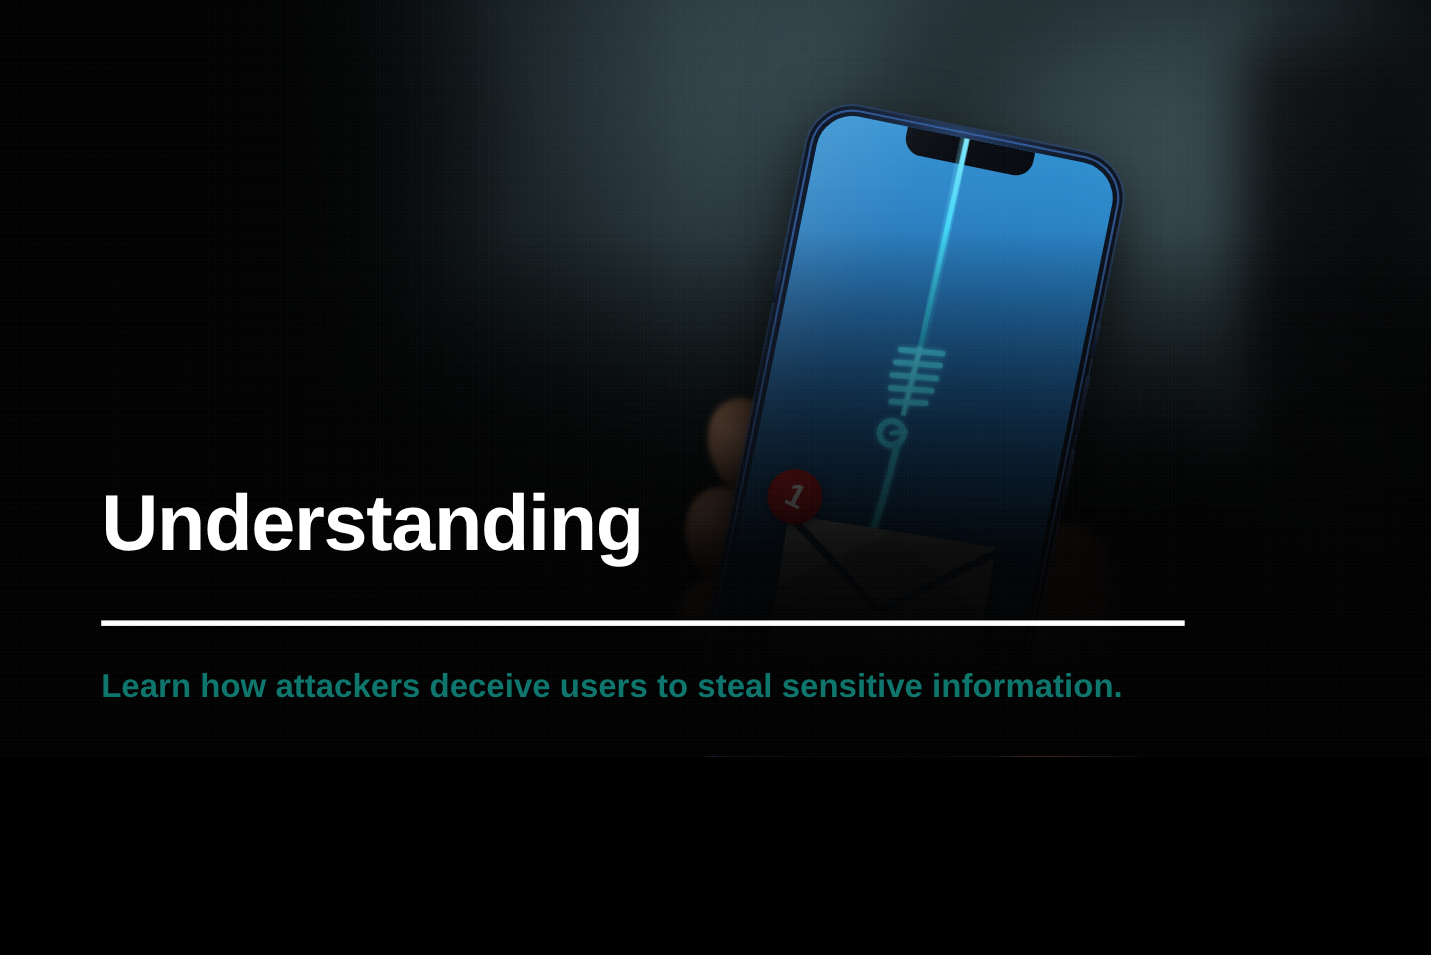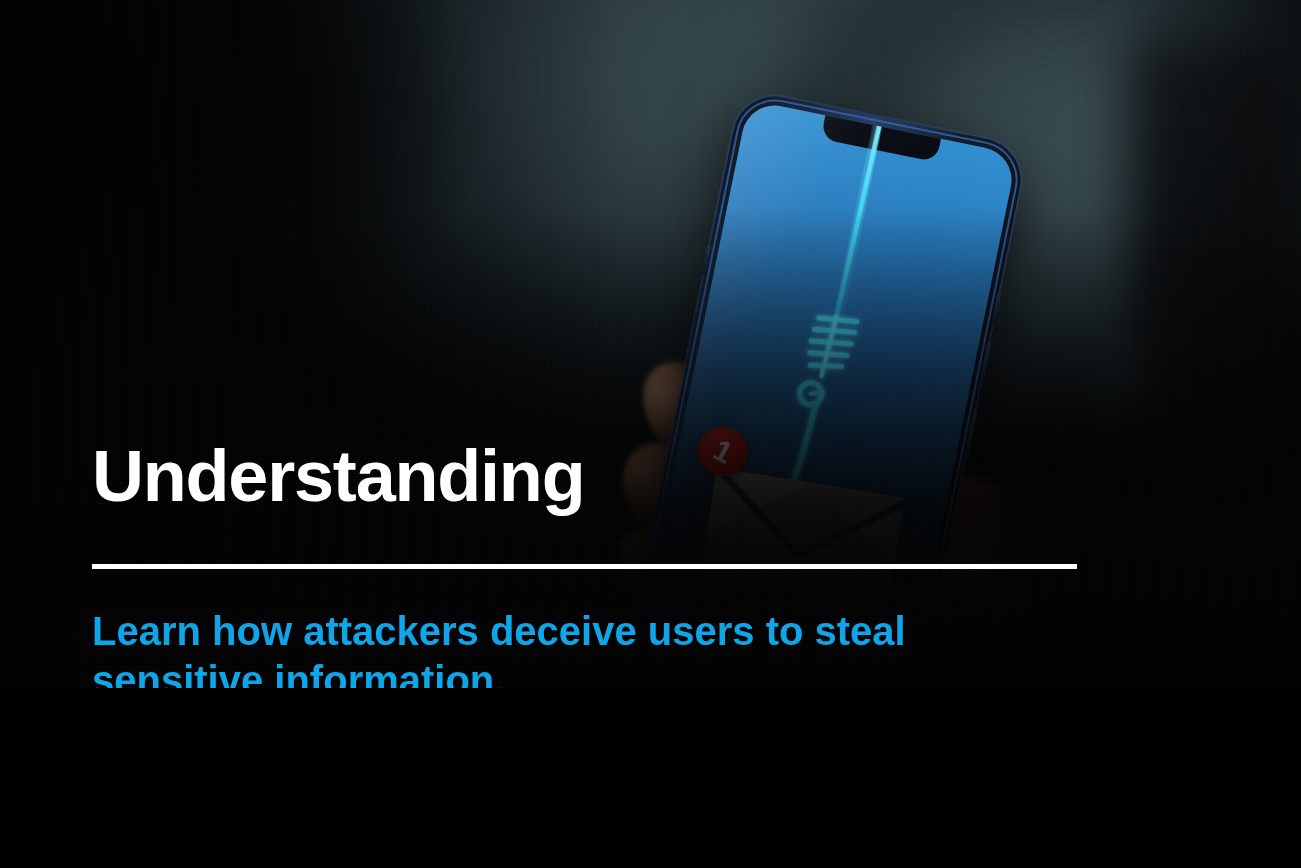--- a/index.html
+++ b/index.html
@@ -327,23 +327,23 @@
   }
   .title .ln2 { display: block; margin-top: 12px; }
   .divider {
     margin-top: 52px;
     width: 985px;
     height: 5px;
     background: #ffffff;
   }
   .subtitle {
     margin: 38px 0 0 0;
-    color: #0ea5e9;
+    color: #0f766e;
     font-family: "Liberation Sans", sans-serif;
-    font-size: 40px;
+    font-size: 30px;
     font-weight: 700;
     line-height: 1.22;
     max-width: 960px;
   }
 </style>
 </head>
 <body>
 
 <div id="stage">
 

